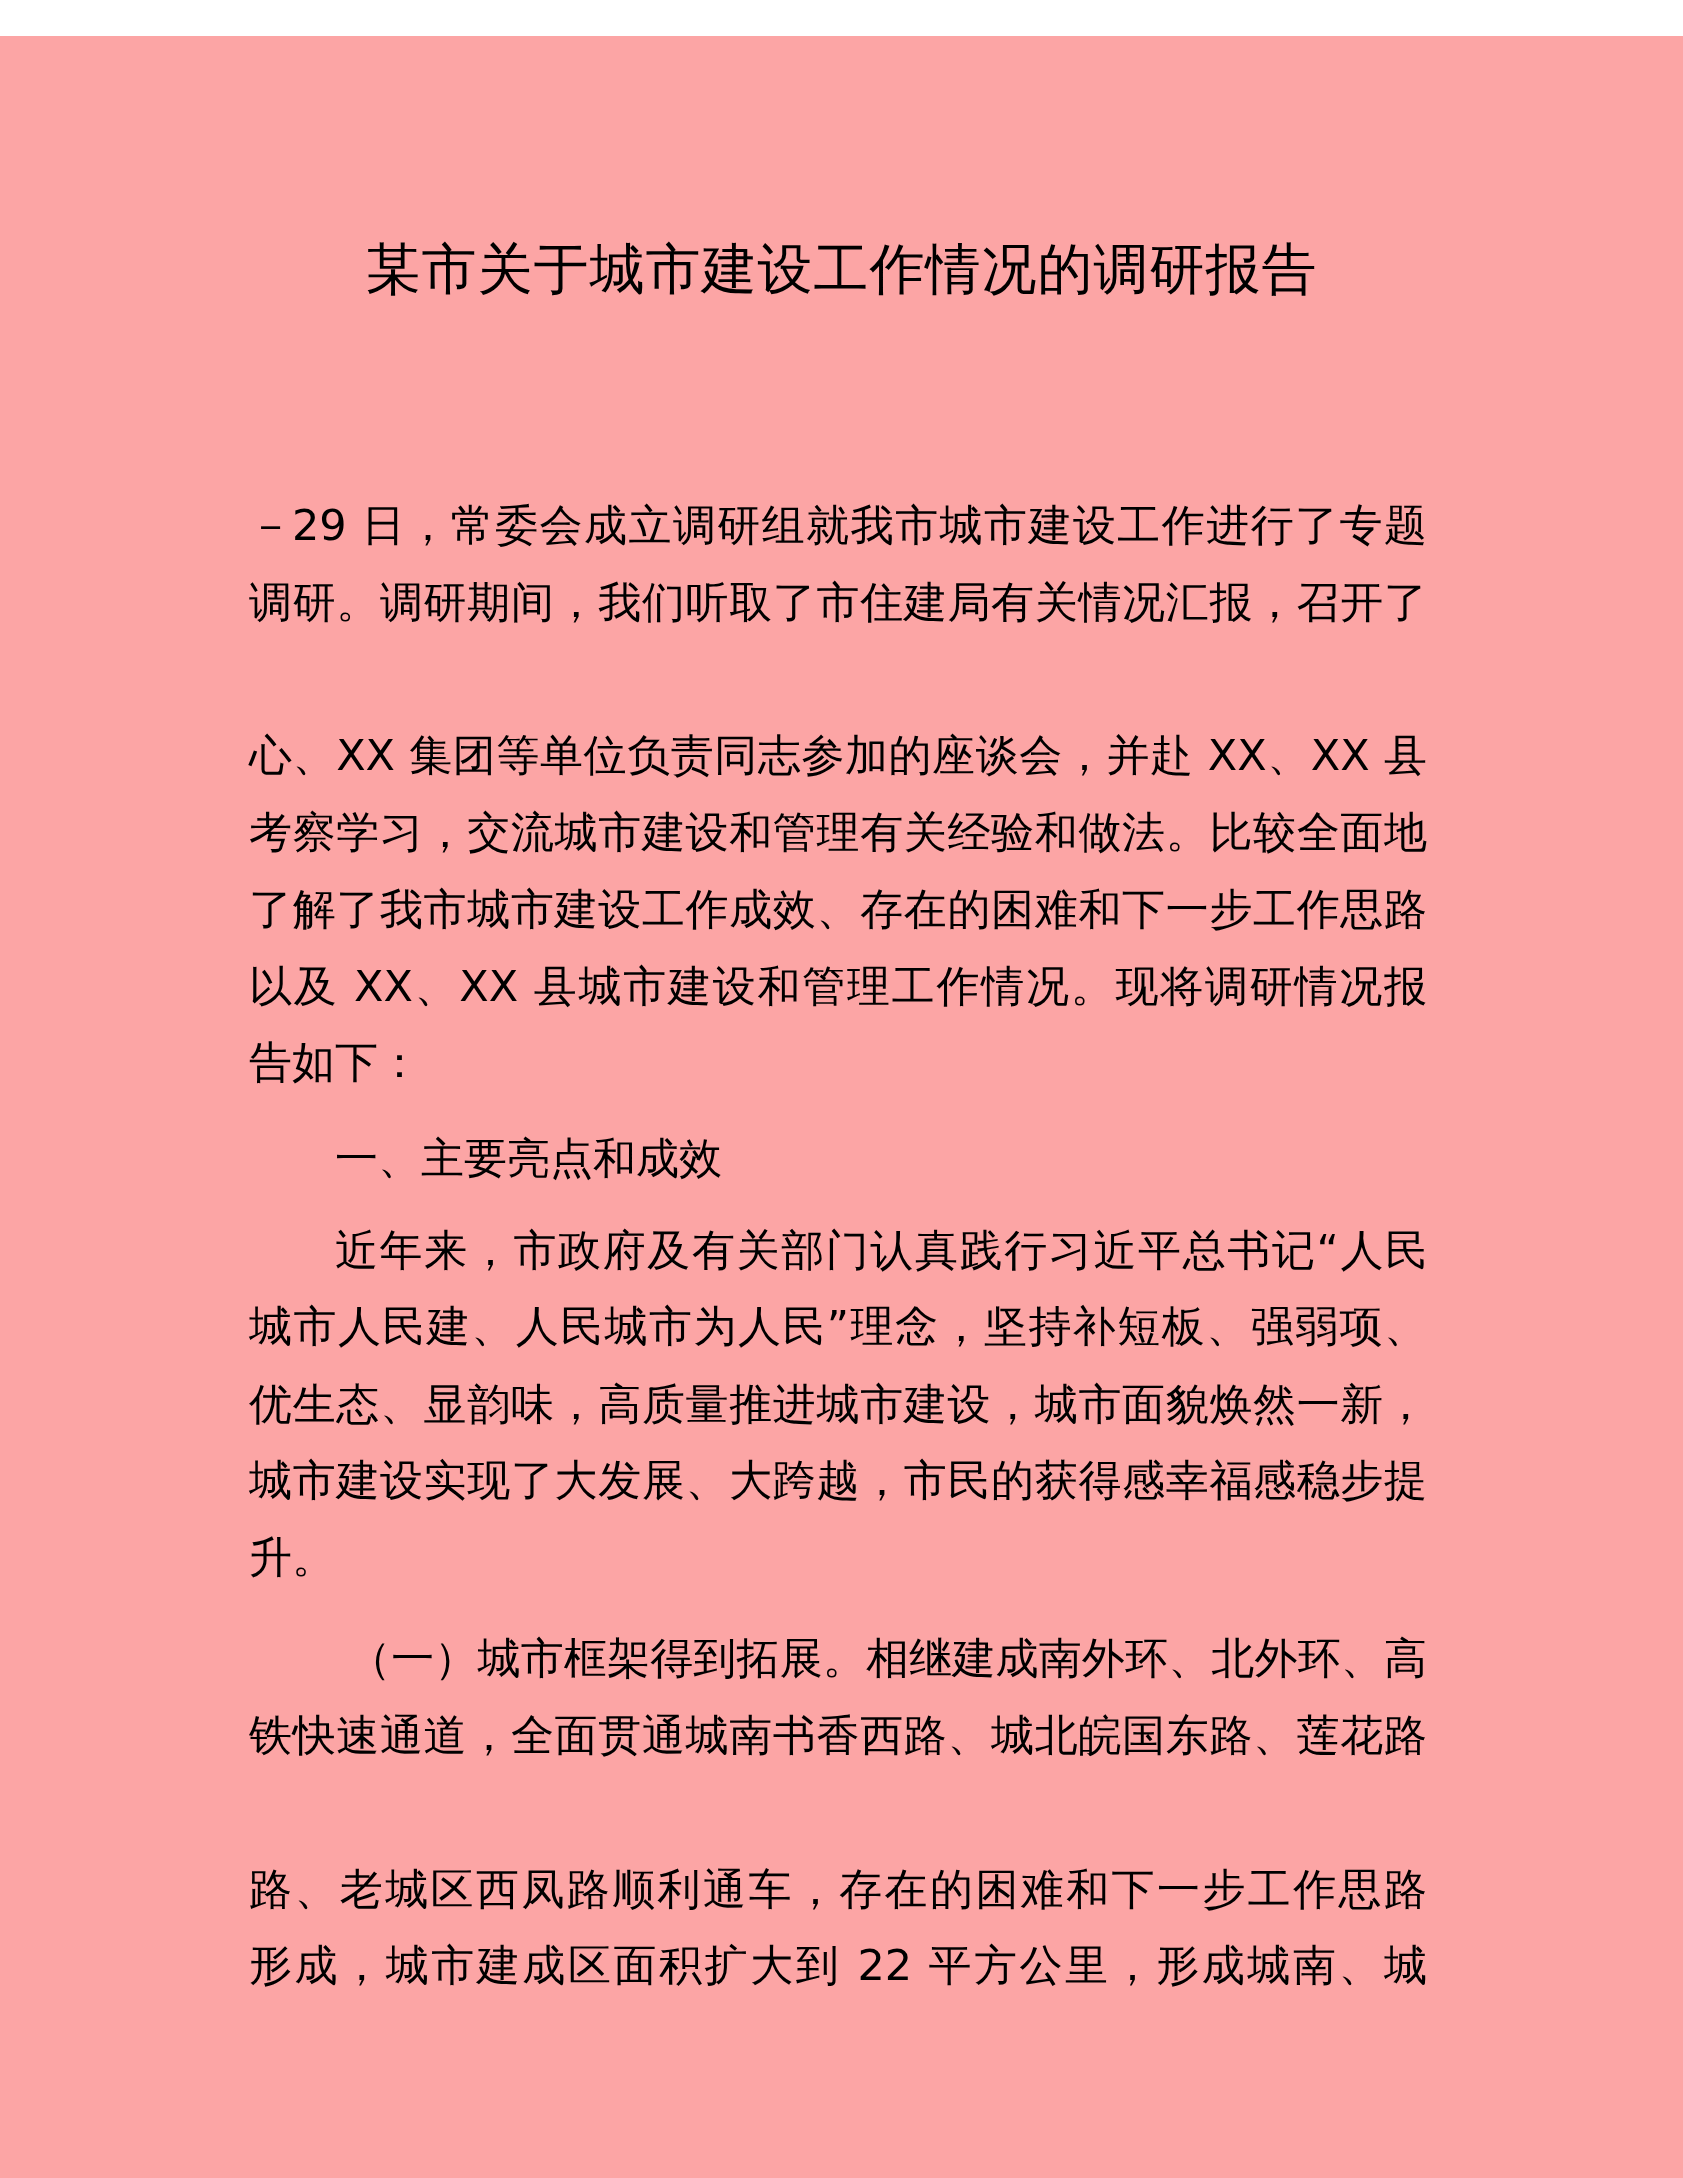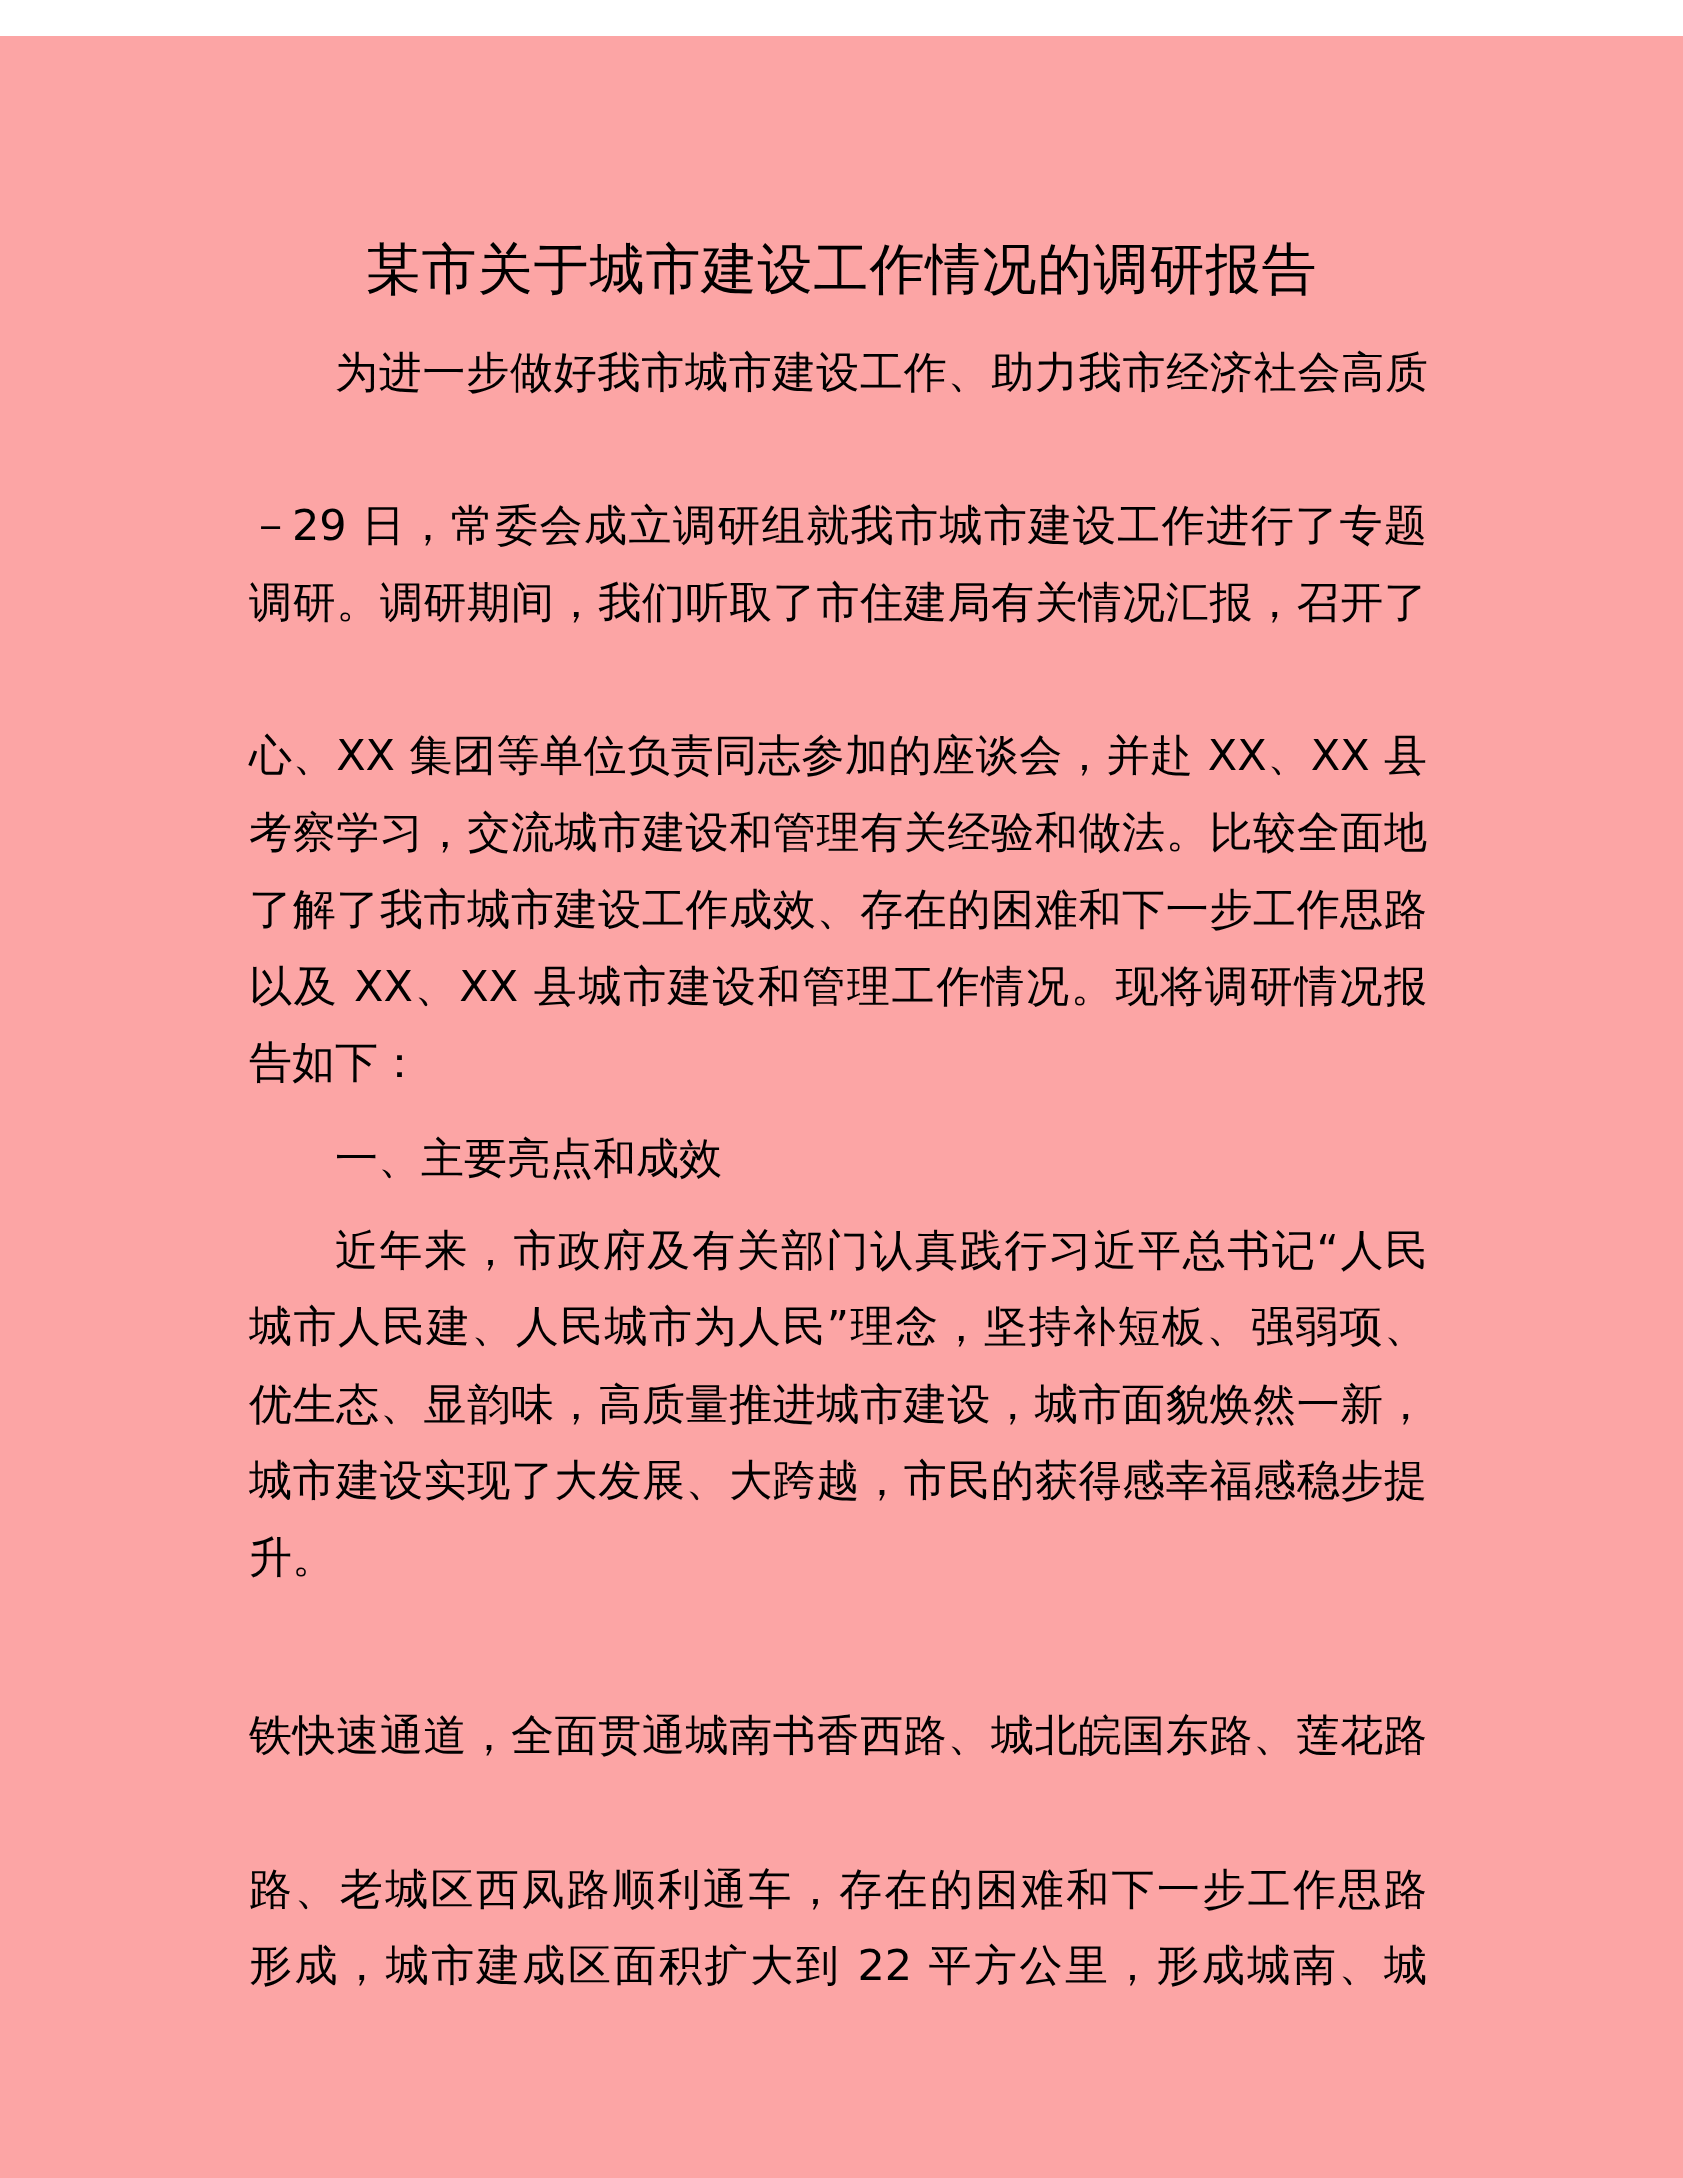--- a/index.html
+++ b/index.html
@@ -14,35 +14,35 @@
   .line.indent { left:335px; width:1093px; }
   .heading { position:absolute; left:335px; font-size:43px; line-height:59px; white-space:nowrap;font-family:Liberation Mono, monospace; }
 </style>
 </head>
 <body>
 
 <div class="page">
 
   <div class="title">某市关于城市建设工作情况的调研报告</div>
 
-  <div class="line indent" style="top:307px">为进一步做好我市城市建设工作、助力我市经济社会高质</div>
   <div class="line" style="top:460px">－29 日，常委会成立调研组就我市城市建设工作进行了专题</div>
   <div class="line" style="top:537px">调研。调研期间，我们听取了市住建局有关情况汇报，召开了</div>
   <div class="line" style="top:767px">考察学习，交流城市建设和管理有关经验和做法。比较全面地</div>
   <div class="line" style="top:690px">心、XX 集团等单位负责同志参加的座谈会，并赴 XX、XX 县</div>
   <div class="line" style="top:844px">了解了我市城市建设工作成效、存在的困难和下一步工作思路</div>
   <div class="line" style="top:921px">以及 XX、XX 县城市建设和管理工作情况。现将调研情况报</div>
   <div class="line last" style="top:997px">告如下：</div>
 
   <div class="heading" style="top:1096px">一、主要亮点和成效</div>
 
   <div class="line indent" style="top:1185px">近年来，市政府及有关部门认真践行习近平总书记“人民</div>
   <div class="line" style="top:1261px">城市人民建、人民城市为人民”理念，坚持补短板、强弱项、</div>
   <div class="line" style="top:1339px">优生态、显韵味，高质量推进城市建设，城市面貌焕然一新，</div>
   <div class="line" style="top:1415px">城市建设实现了大发展、大跨越，市民的获得感幸福感稳步提</div>
   <div class="line last" style="top:1492px">升。</div>
 
+  <div class="line indent" style="top:1593px; left:348px; width:1079px;">（一）城市框架得到拓展。相继建成南外环、北外环、高</div>
   <div class="line" style="top:1670px">铁快速通道，全面贯通城南书香西路、城北皖国东路、莲花路</div>
   <div class="line" style="top:1824px">路、老城区西凤路顺利通车，存在的困难和下一步工作思路</div>
   <div class="line" style="top:1900px">形成，城市建成区面积扩大到 22 平方公里，形成城南、城</div>
 
 </div>
 
 
 </body></html>

